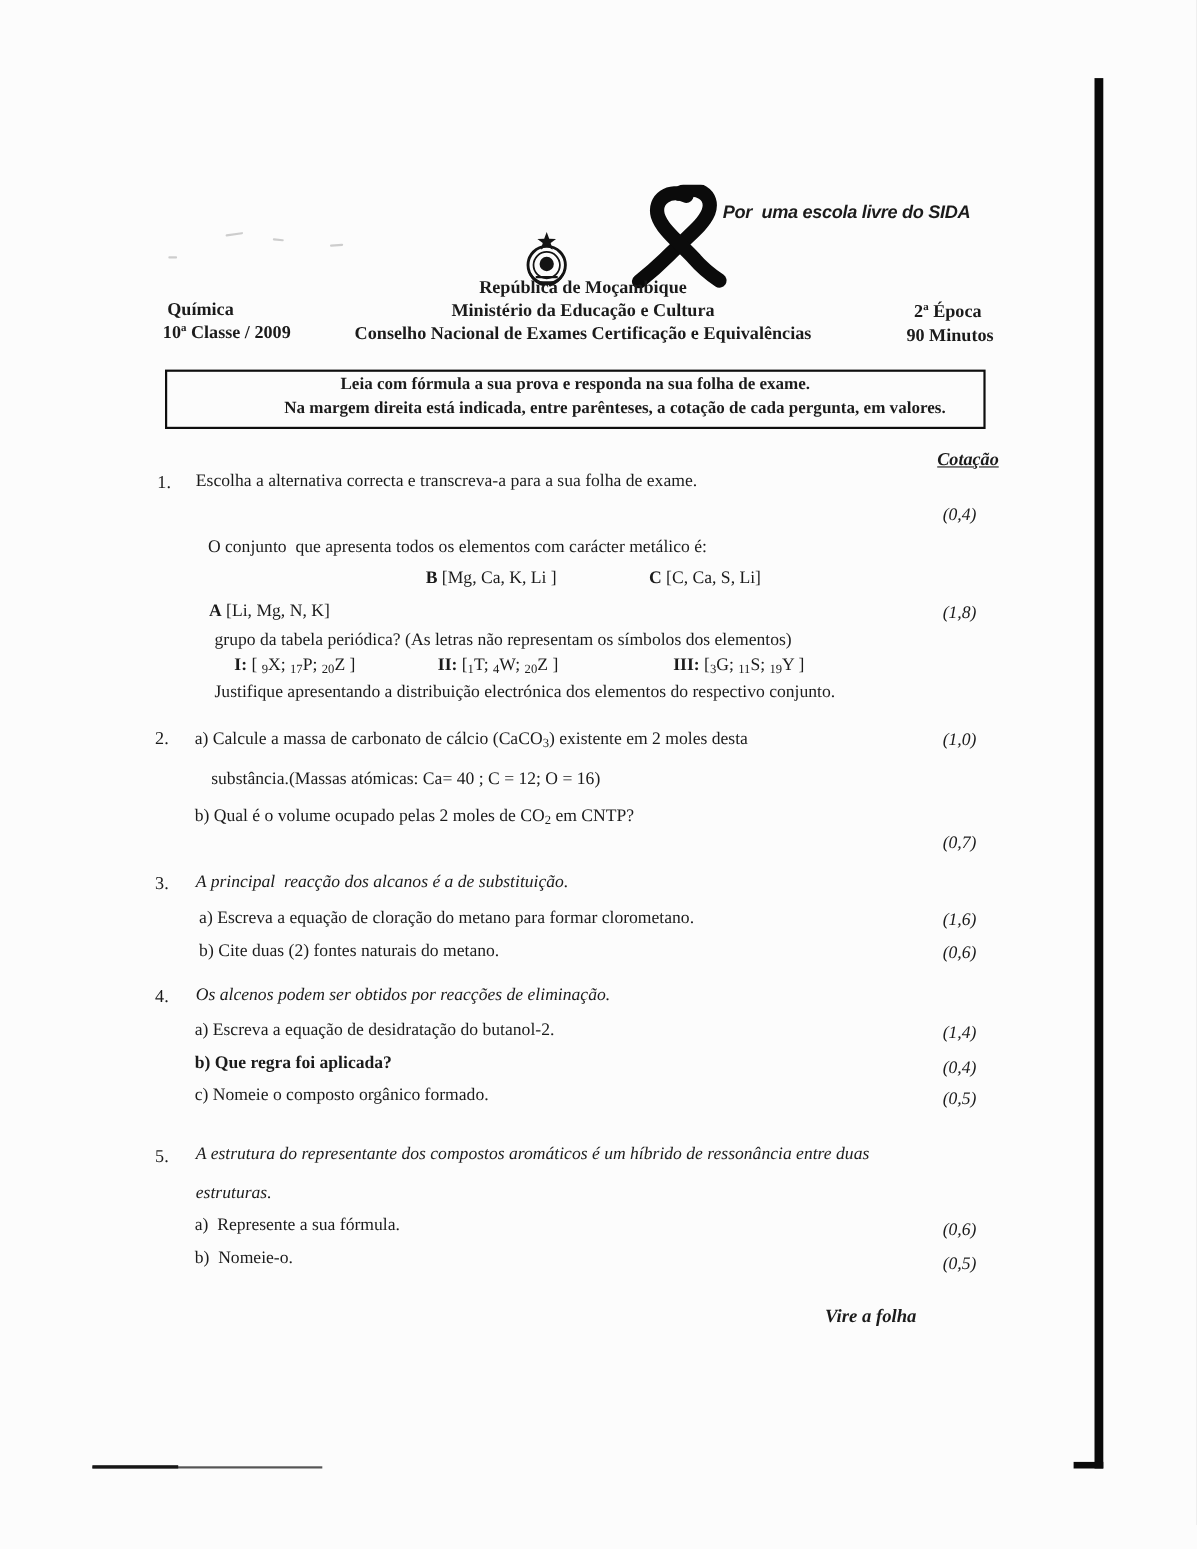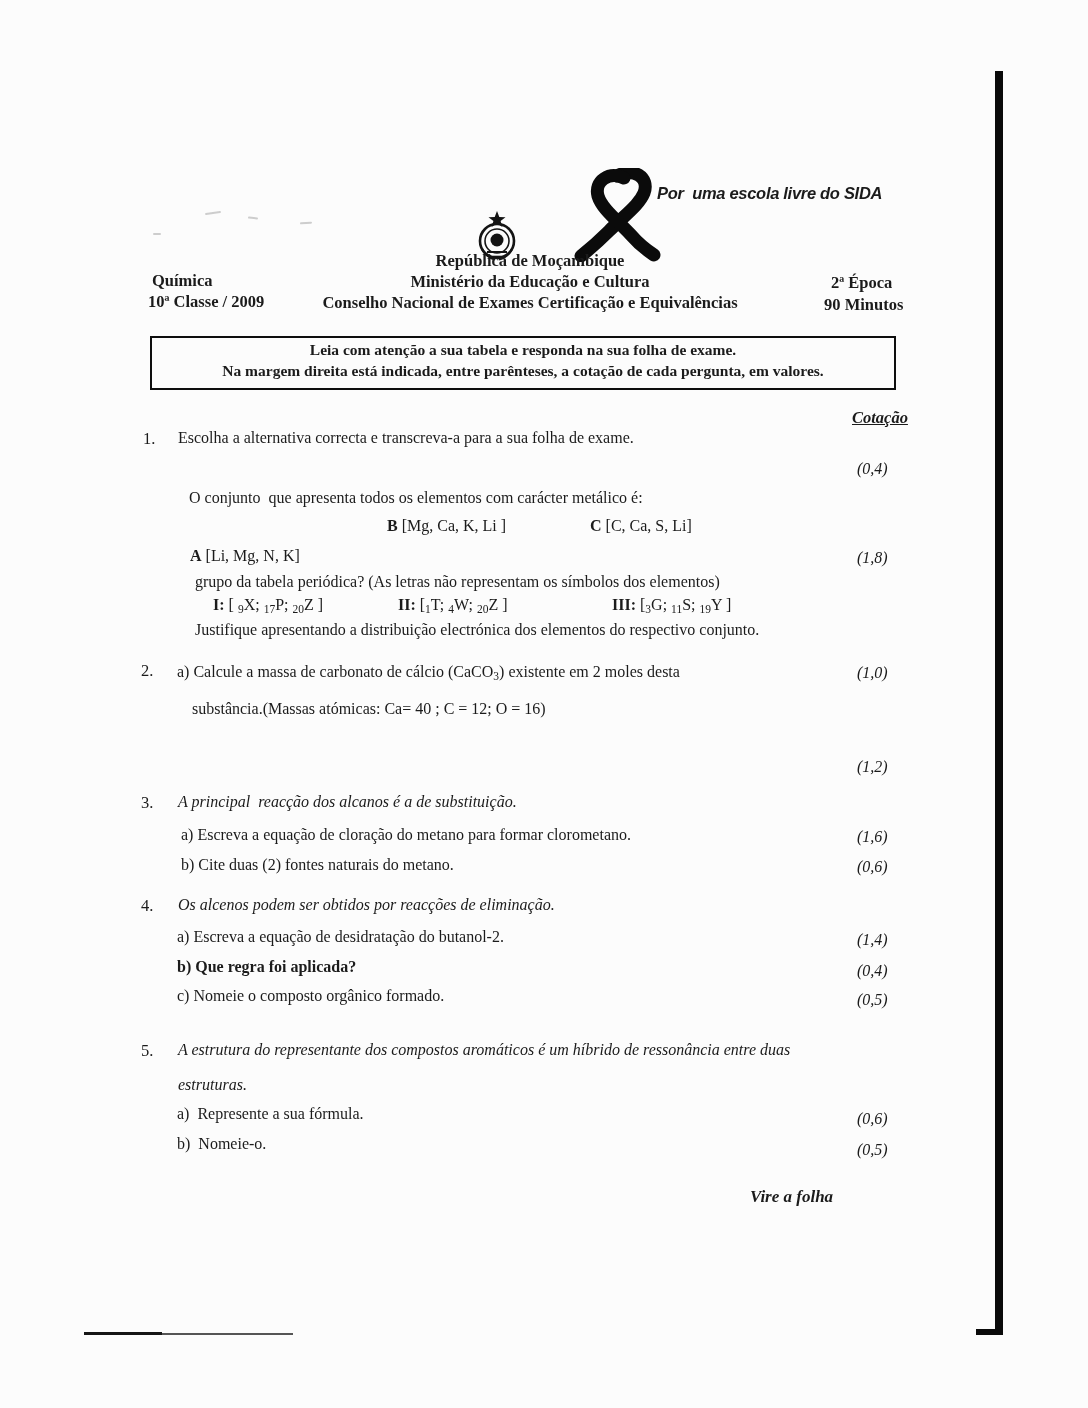--- a/index.html
+++ b/index.html
@@ -71,22 +71,22 @@
   <div class="abs hdr hdr-center" style="top:272px;">Ministério da Educação e Cultura</div>
   <div class="abs hdr hdr-center" style="top:293px;">Conselho Nacional de Exames Certificação e Equivalências</div>
 
   <div class="abs hdr" style="left:152px;top:271px;">Química</div>
   <div class="abs hdr" style="left:148px;top:292px;">10ª Classe / 2009</div>
 
   <div class="abs hdr" style="left:831px;top:273px;">2ª Época</div>
   <div class="abs hdr" style="left:824px;top:295px;">90 Minutos</div>
 
   <div class="noticebox"></div>
-  <div class="abs notice-line" style="top:341px;">Leia com atenção a sua tabela e responda na sua folha de exame.</div>
-  <div class="abs notice-line" style="top:362px;">Na margem direita está indicada, entre parênteses, a cotação de cada pergunta, em valores.</div>
+  <div class="abs notice-line" style="top:341px;">Leia com fórmula a sua prova e responda na sua folha de exame.</div>
+  <div class="abs notice-line" style="top:362px;padding-left:36px;">Na margem direita está indicada, entre parênteses, a cotação de cada pergunta, em valores.</div>
 
   <div class="abs cot-hdr" style="top:408px;">Cotação</div>
 
   <div class="abs qnum" style="left:143px;top:429px;">1.</div>
   <div class="abs" style="left:178px;top:429px;">Escolha a alternativa correcta e transcreva-a para a sua folha de exame.</div>
 
   <div class="abs cot" style="top:460px;">(0,4)</div>
 
   <div class="abs" style="left:189px;top:489px;">O conjunto  que apresenta todos os elementos com carácter metálico é:</div>
 
@@ -100,21 +100,22 @@
   <div class="abs" style="left:213px;top:596px;"><span class="b">I:</span><span> [ </span><sub>9</sub><span>X; </span><sub>17</sub><span>P; </span><sub>20</sub><span>Z ]</span></div>
   <div class="abs" style="left:398px;top:596px;"><span class="b">II:</span><span> [</span><sub>1</sub><span>T; </span><sub>4</sub><span>W; </span><sub>20</sub><span>Z ]</span></div>
   <div class="abs" style="left:612px;top:596px;"><span class="b">III:</span><span> [</span><sub>3</sub><span>G; </span><sub>11</sub><span>S; </span><sub>19</sub><span>Y ]</span></div>
 
   <div class="abs" style="left:195px;top:621px;">Justifique apresentando a distribuição electrónica dos elementos do respectivo conjunto.</div>
 
   <div class="abs qnum" style="left:141px;top:661px;">2.</div>
   <div class="abs" style="left:177px;top:663px;"><span>a) Calcule a massa de carbonato de cálcio (CaCO</span><sub>3</sub><span>) existente em 2 moles desta</span></div>
   <div class="abs cot" style="top:664px;">(1,0)</div>
   <div class="abs" style="left:192px;top:700px;">substância.(Massas atómicas: Ca= 40 ; C = 12; O = 16)</div>
-  <div class="abs cot" style="top:758px;">(1,2)</div>
+  <div class="abs" style="left:177px;top:733px;"><span>b) Qual é o volume ocupado pelas 2 moles de CO</span><sub>2</sub><span> em CNTP?</span></div>
+  <div class="abs cot" style="top:758px;">(0,7)</div>
 
   <div class="abs qnum" style="left:141px;top:793px;">3.</div>
   <div class="abs i" style="left:178px;top:793px;">A principal  reacção dos alcanos é a de substituição.</div>
   <div class="abs" style="left:181px;top:826px;">a) Escreva a equação de cloração do metano para formar clorometano.</div>
   <div class="abs cot" style="top:828px;">(1,6)</div>
   <div class="abs" style="left:181px;top:856px;">b) Cite duas (2) fontes naturais do metano.</div>
   <div class="abs cot" style="top:858px;">(0,6)</div>
 
   <div class="abs qnum" style="left:141px;top:896px;">4.</div>
   <div class="abs i" style="left:178px;top:896px;">Os alcenos podem ser obtidos por reacções de eliminação.</div>

